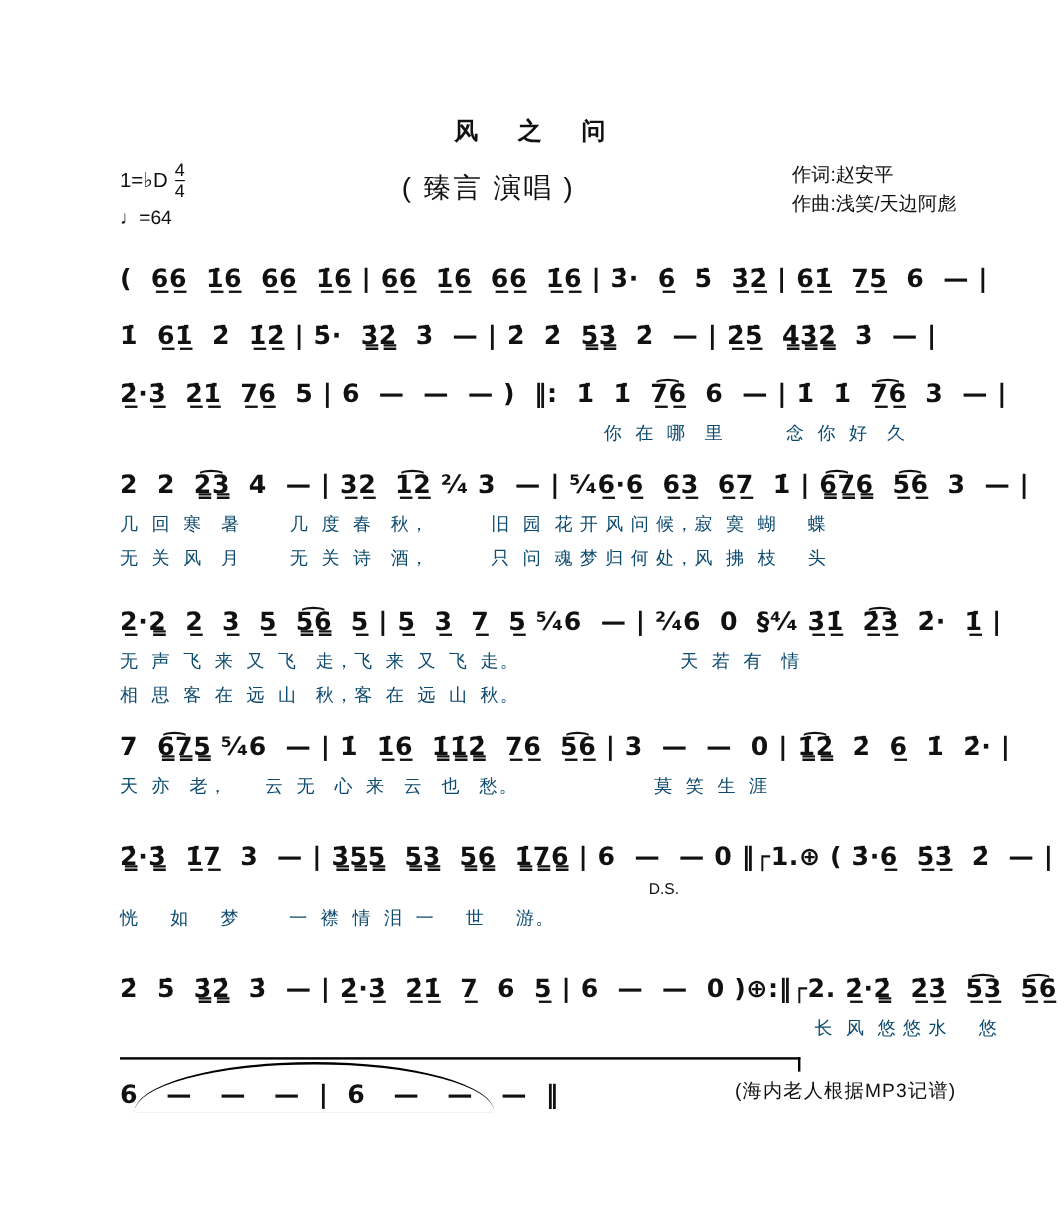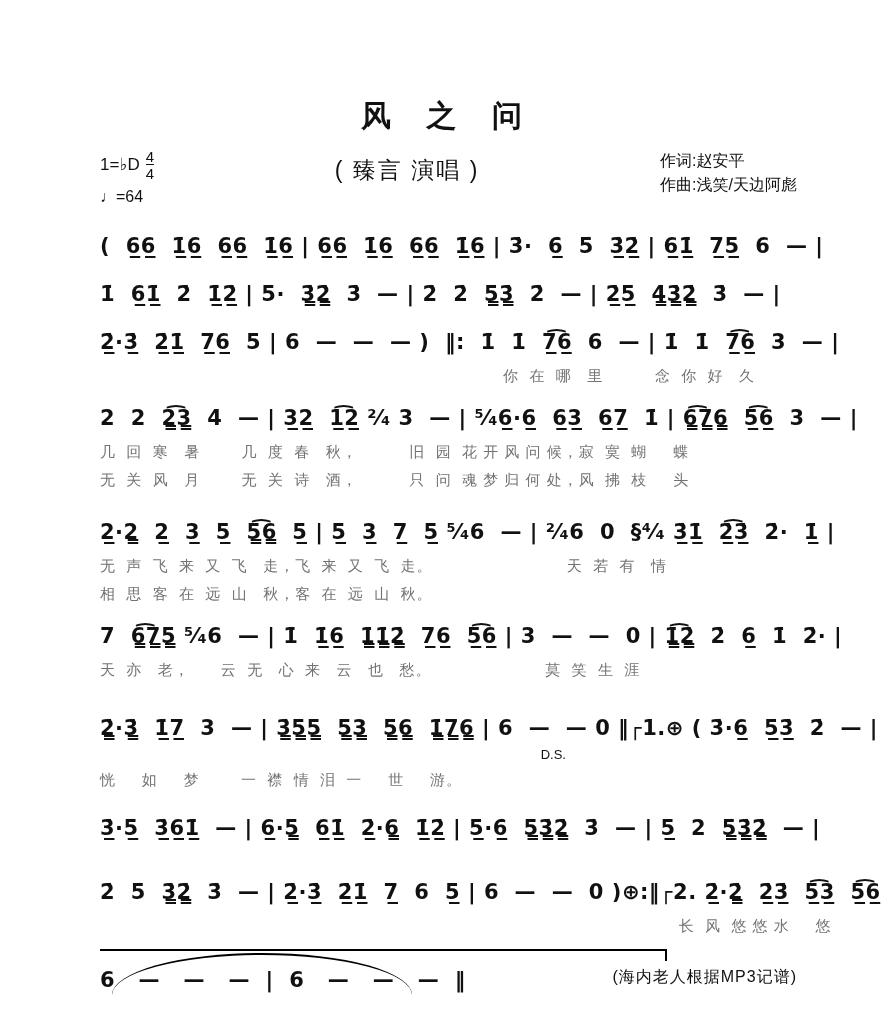--- a/index.html
+++ b/index.html
@@ -3,39 +3,39 @@
 <meta charset="utf-8">
 <style>
   html,body{margin:0;padding:0;}
   body{
     width:887px;height:1020px;overflow:hidden;background:#ffffff;color:#111;
     font-family:"Liberation Sans","DejaVu Sans",sans-serif;
   }
   .sheet{padding:96px 90px 0 100px;position:relative;}
   
   .title{
-    text-align:center;font-size:30px;font-weight:bold;letter-spacing:14px;
+    text-align:center;font-size:20px;font-weight:bold;letter-spacing:14px;
     font-family:"Liberation Serif","DejaVu Serif",serif;
   }
   .header-row{display:flex;justify-content:space-between;align-items:flex-start;margin-top:12px;height:70px;}
   .key-block{font-size:17px;line-height:1.3;white-space:nowrap;}
   .key-line{display:flex;align-items:center;gap:6px;}
   .frac{display:inline-flex;flex-direction:column;align-items:center;font-size:15px;line-height:1;}
   .frac .den{border-top:1.5px solid #111;padding-top:1px;}
   .tempo{margin-top:6px;font-size:16px;}
   .subtitle{font-size:23px;letter-spacing:2px;margin-top:6px;}
   .credits{font-size:16px;line-height:1.5;text-align:left;white-space:nowrap;}
   
   .score{margin-top:10px;}
   .notes{
     font-family:"DejaVu Sans",sans-serif;font-weight:bold;font-size:21px;
     white-space:pre;line-height:34px;letter-spacing:0.5px;
   }
   .lyric{
-    font-size:15px;white-space:pre;line-height:22px;margin-top:6px;color:#737373;
+    font-size:15px;white-space:pre;line-height:22px;margin-top:6px;color:#0c4a6e;
     letter-spacing:1px;
   }
   .ds{font-size:13px;white-space:pre;line-height:16px;margin-top:2px;font-weight:normal;}
   .gap14{margin-top:14px;} .gap24{margin-top:24px;} .gap30{margin-top:30px;} .gap20{margin-top:20px;}
   
   .final-line{position:relative;margin-top:26px;}
   .final-line .row{display:flex;justify-content:space-between;align-items:flex-start;}
   .volta-extension{
     position:absolute;top:-14px;left:0;width:565px;height:10px;
     border-top:2px solid #000;border-right:2px solid #000;
@@ -87,21 +87,20 @@
     <div class="lyric">无  声  飞  来  又  飞   走，飞  来  又  飞  走。                          天  若  有   情</div>
     <div class="lyric">相  思  客  在  远  山   秋，客  在  远  山  秋。</div>
 
     <div class="notes gap14">7  6̳͡7̳5̳ ⁵⁄₄6  — | 1̇  1̲̇6̲  1̳̇1̳̇2̳̇  7̲6̲  5̲͡6̲ | 3  —  —  0 | 1̳̇͡2̳̇  2̇  6̲  1̇  2̇· |</div>
     <div class="lyric">天  亦   老，      云  无   心  来   云   也   愁。                      莫  笑  生  涯</div>
 
     <div class="notes gap30">2̳̇·3̳̇  1̲̇7̲  3  — | 3̳̇5̳5̳  5̳3̳  5̳6̳  1̳̇7̳6̳ | 6  —  — 0 ‖┌1.⊕ ( 3̇·6̲  5̲̇3̲̇  2̇  — |</div>
     <div class="ds">                                                                                                                          D.S.</div>
     <div class="lyric">恍     如     梦        一  襟  情  泪  一     世     游。</div>
 
-    <div class="notes gap20">3̲̇·5̲̇  3̲̇6̲1̲̇  — | 6̲·5̳  6̲1̲̇  2̲̇·6̳  1̲̇2̲̇ | 5̲̇·6̲̇  5̳̇3̳̇2̳̇  3̇  — | 5̲  2  5̳̇3̳̇2̳̇  — |</div>
 
     <div class="notes gap30">2̇  5̇  3̳̇2̳̇  3̇  — | 2̲̇·3̲̇  2̲̇1̲̇  7̲  6  5̲ | 6  —  —  0 )⊕:‖┌2. 2̲̇·2̳̇  2̲̇3̲̇  5̲͡3̲  5̲͡6̲ |</div>
     <div class="lyric">                                                                                                                长  风  悠 悠 水     悠</div>
 
     <div class="final-line">
       <div class="volta-extension"></div>
       <div class="big-slur"></div>
       <div class="row">
         <div class="notes">6   —   —   —  |  6   —   —   —  ‖</div>
         <div class="credit">(海内老人根据MP3记谱)</div>

